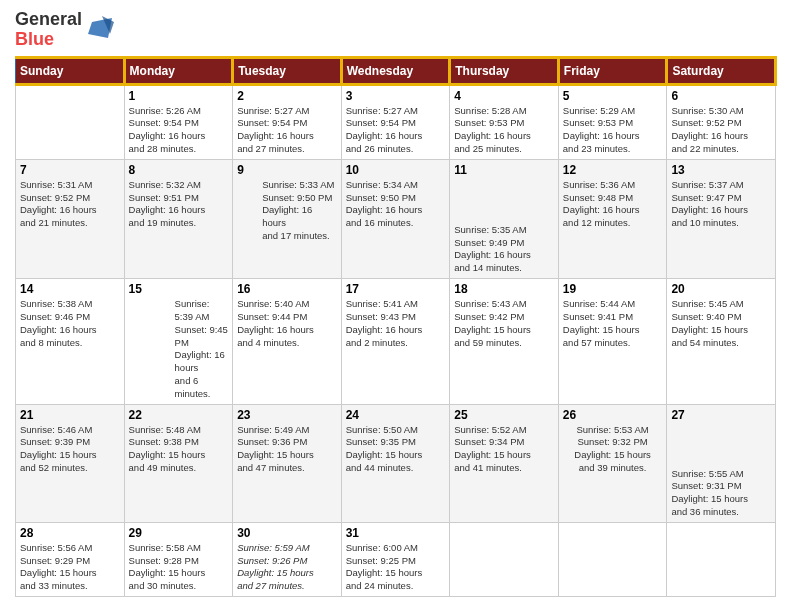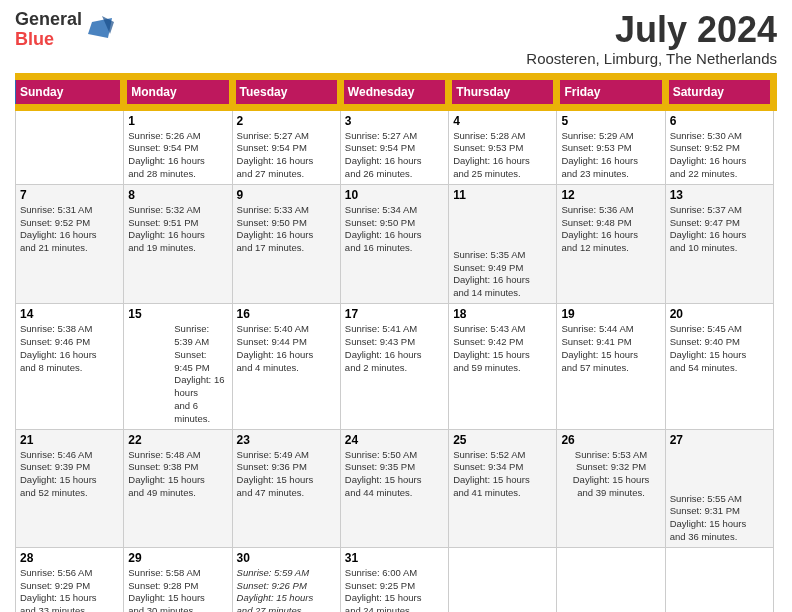--- a/index.html
+++ b/index.html
@@ -53,27 +53,27 @@
     .location {
       font-size: 15px;
       color: #333;
     }
     table {
       width: 100%;
       border-collapse: collapse;
       margin-top: 6px;
     }
     th {
-      background-color: #be185d;
+      background-color: #7f1d1d;
       color: #fff;
       font-size: 12px;
       font-weight: bold;
       padding: 5px 4px;
       text-align: left;
-      border: 7px solid #eab308;
+      border: 3px solid #eab308;
     }
     td {
       border: 1px solid #ccc;
       vertical-align: top;
       padding: 3px 4px;
       width: calc(100%/7);
       min-height: 80px;
     }
     .day-num {
       font-weight: bold;
@@ -104,24 +104,20 @@
   <div class="logo">
     <div class="logo-text">
       <span class="logo-general">General</span>
       <span class="logo-blue">Blue</span>
     </div>
     <svg class="logo-icon" viewBox="0 0 32 32" xmlns="http://www.w3.org/2000/svg">
       <polygon points="8,8 28,4 24,24 4,20" fill="#2a6db5" opacity="0.85"></polygon>
       <polygon points="18,2 30,8 26,20" fill="#1a4f8a" opacity="0.7"></polygon>
     </svg>
   </div>
-  <div class="title-block">
-    <div class="month-year">July 2024</div>
-    <div class="location">Roosteren, Limburg, The Netherlands</div>
-  </div>
 </div>
 
 <table>
   <thead>
     <tr>
     <th>Sunday</th>
         <th>Monday</th>
         <th>Tuesday</th>
         <th>Wednesday</th>
         <th>Thursday</th>
@@ -185,21 +181,21 @@
         </td>
         <td>
           <span class="day-num">8</span>
           <div class="day-info" style="white-space: pre-line;">Sunrise: 5:32 AM
 Sunset: 9:51 PM
 Daylight: 16 hours
 and 19 minutes.</div>
         </td>
         <td>
           <span class="day-num">9</span>
-          <div class="day-info" style="white-space: pre-line;">Sunrise: 5:33 AM
+          <div class="day-info" style="white-space: pre-line; margin-left: 25px;">Sunrise: 5:33 AM
 Sunset: 9:50 PM
 Daylight: 16 hours
 and 17 minutes.</div>
         </td>
         <td>
           <span class="day-num">10</span>
           <div class="day-info" style="white-space: pre-line;">Sunrise: 5:34 AM
 Sunset: 9:50 PM
 Daylight: 16 hours
 and 16 minutes.</div>

